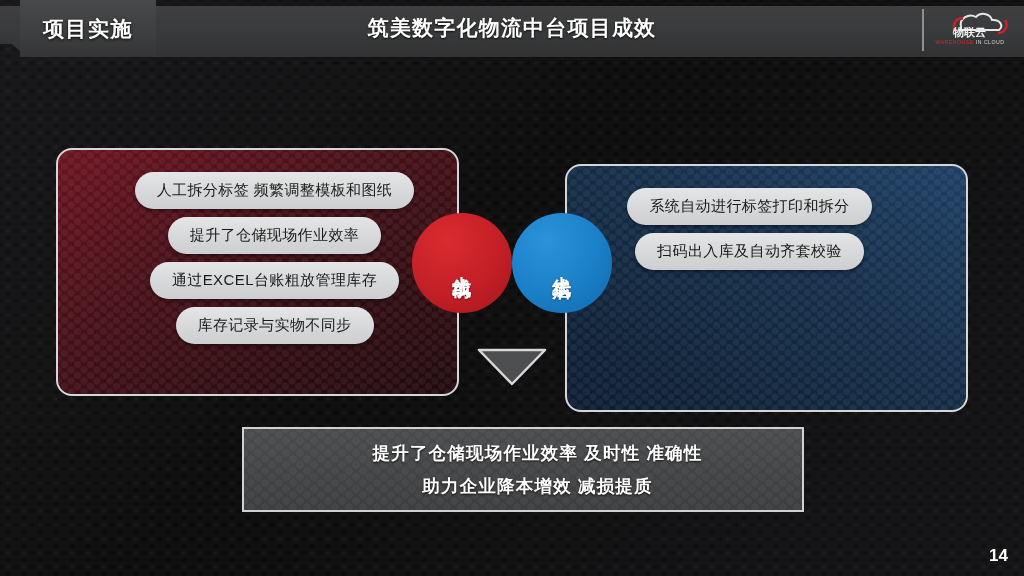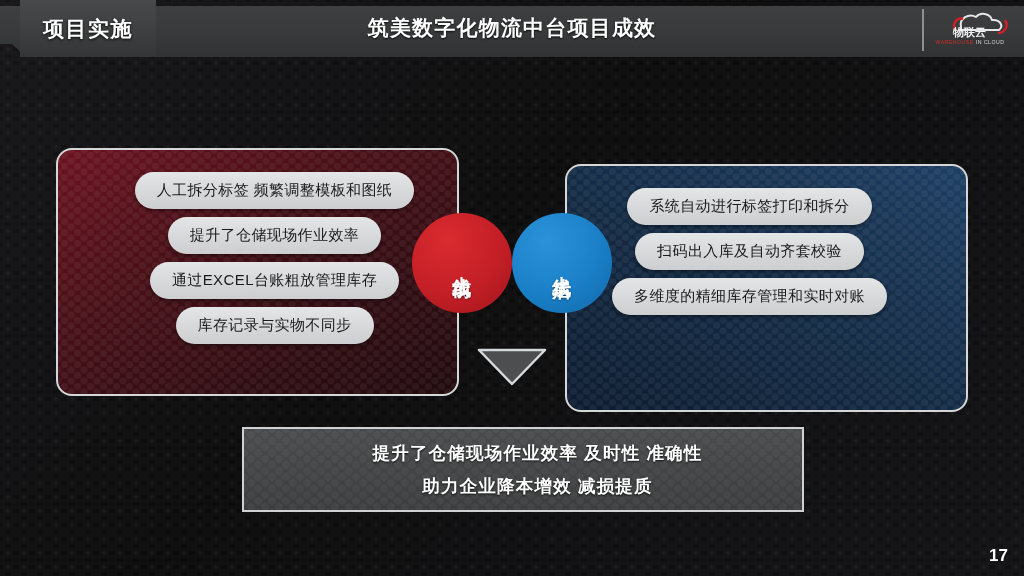--- a/index.html
+++ b/index.html
@@ -261,36 +261,35 @@
       <div class="pill">通过EXCEL台账粗放管理库存</div>
       <div class="pill">库存记录与实物不同步</div>
     </div>
   </div>
 
   <div id="panel-after" class="panel">
     <div class="tex"></div>
     <div class="pill-list">
       <div class="pill">系统自动进行标签打印和拆分</div>
       <div class="pill">扫码出入库及自动齐套校验</div>
-      <div class="pill">多维度的精细库存管理和实时对账</div>
     </div>
   </div>
 
   <div id="circle-before" class="circle">
     <span class="cl">上线前</span>
   </div>
   <div id="circle-after" class="circle">
     <span class="cl">上线后</span>
   </div>
 
   <svg id="down-arrow" viewBox="0 0 70 38">
     <polygon points="2,2 68,2 35,36" fill="#4d4e4f" stroke="#d6d8da" stroke-width="2.5" stroke-linejoin="round"></polygon>
   </svg>
 
   <div id="summary-box">
     <div class="tex"></div>
     <div class="sline">提升了仓储现场作业效率  及时性  准确性</div>
     <div class="sline">助力企业降本增效  减损提质</div>
   </div>
 
-  <div id="page-number">17</div>
+  <div id="page-number">14</div>
 
 </div>
 
 </body></html>

